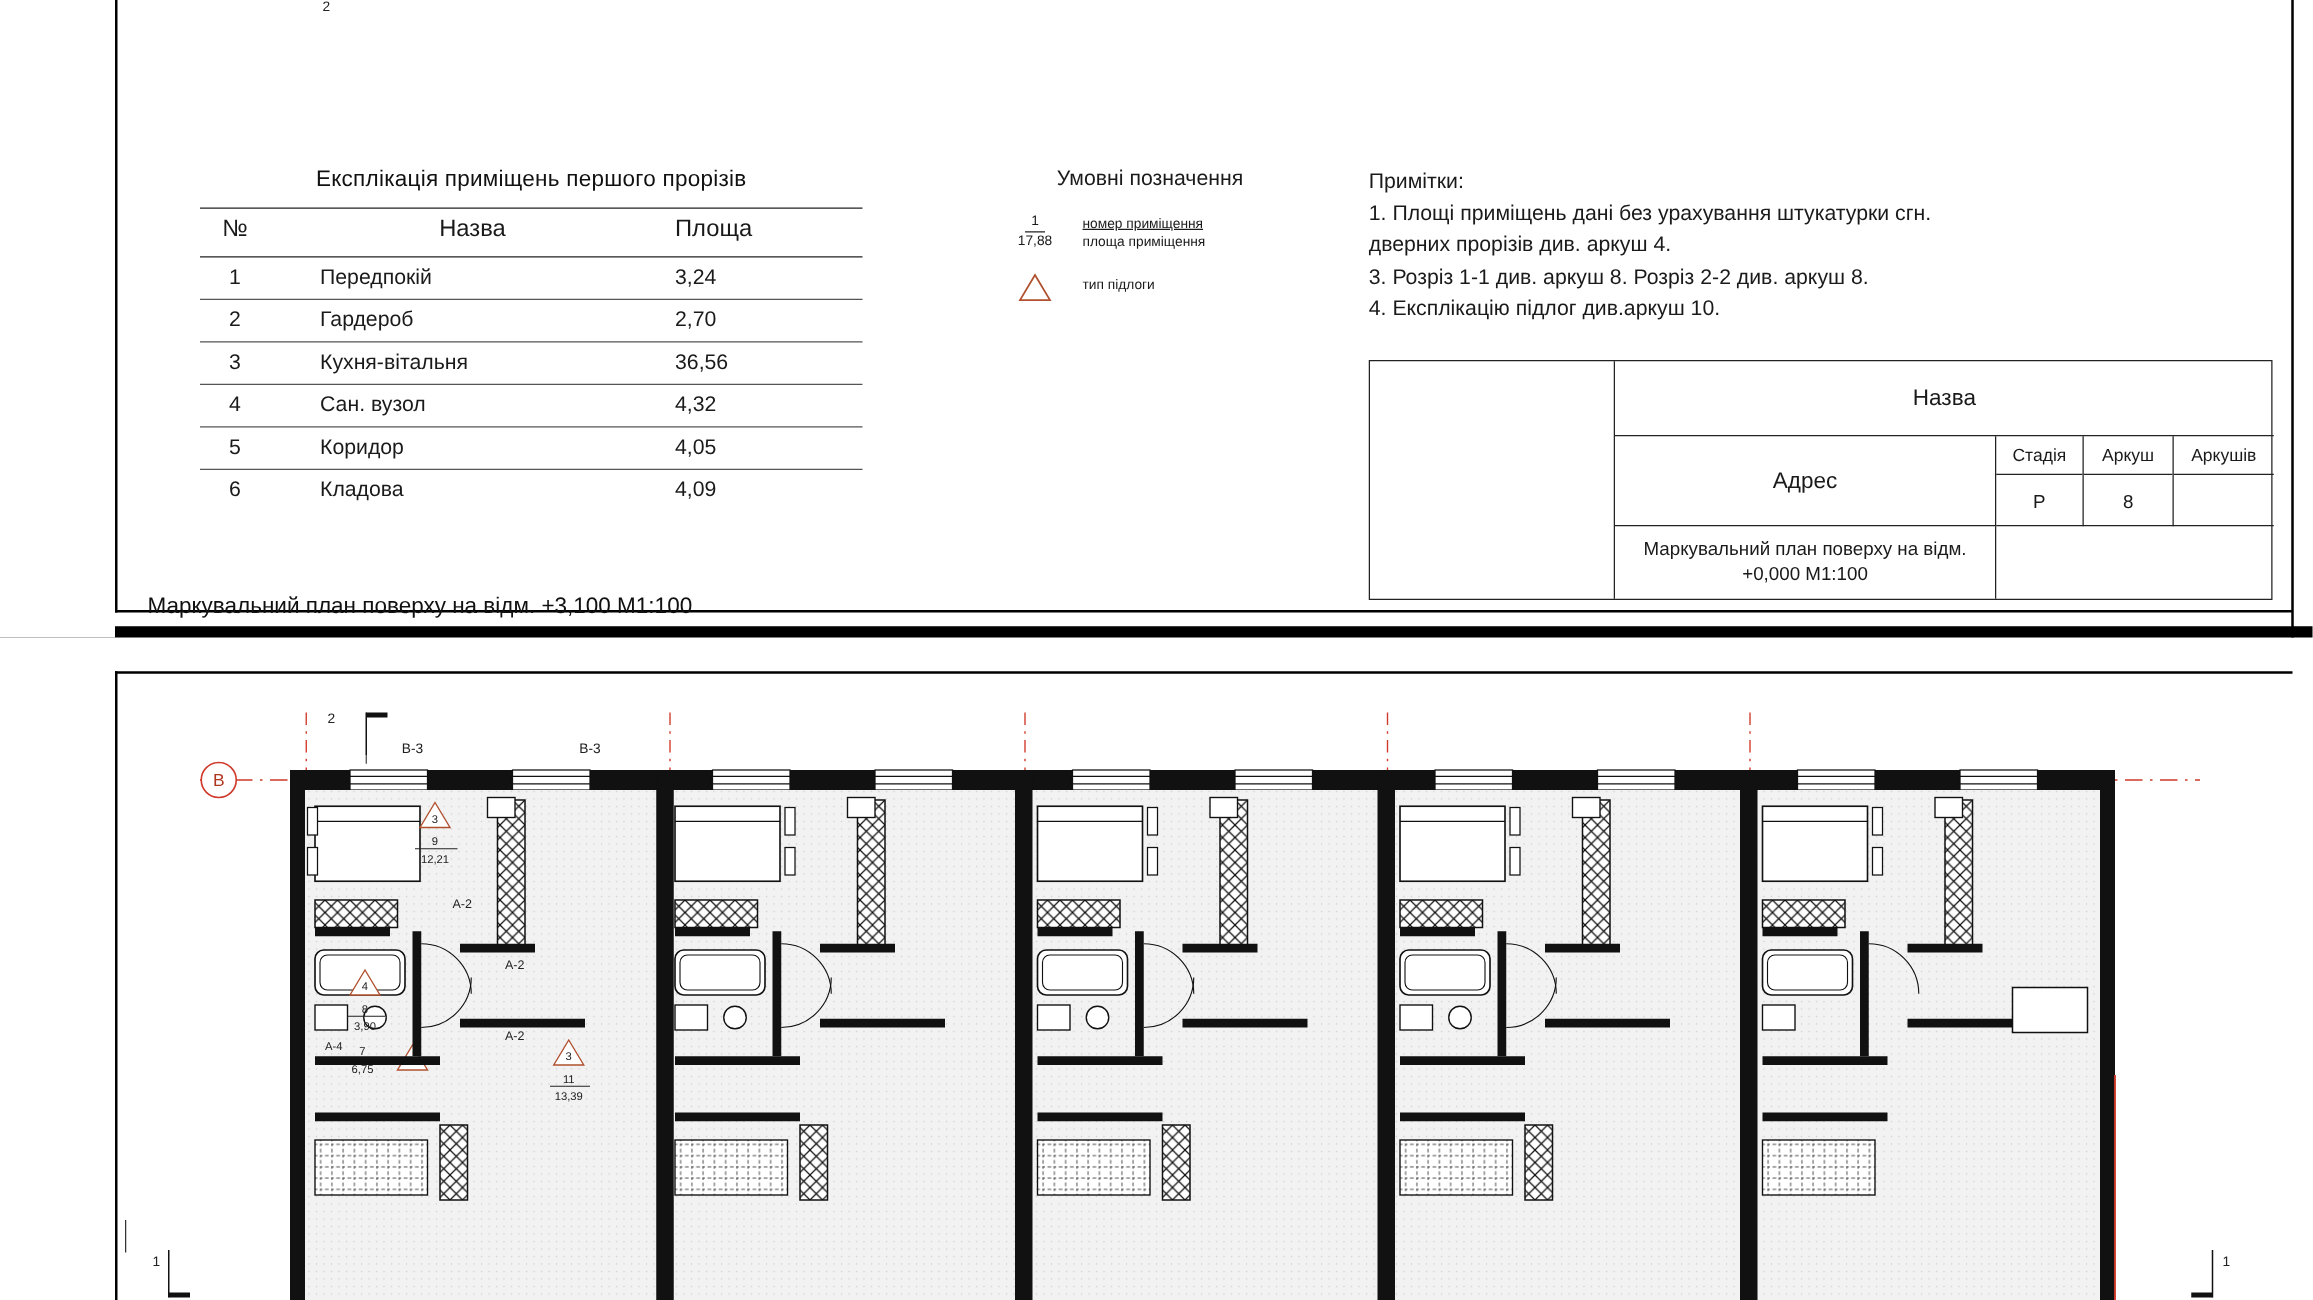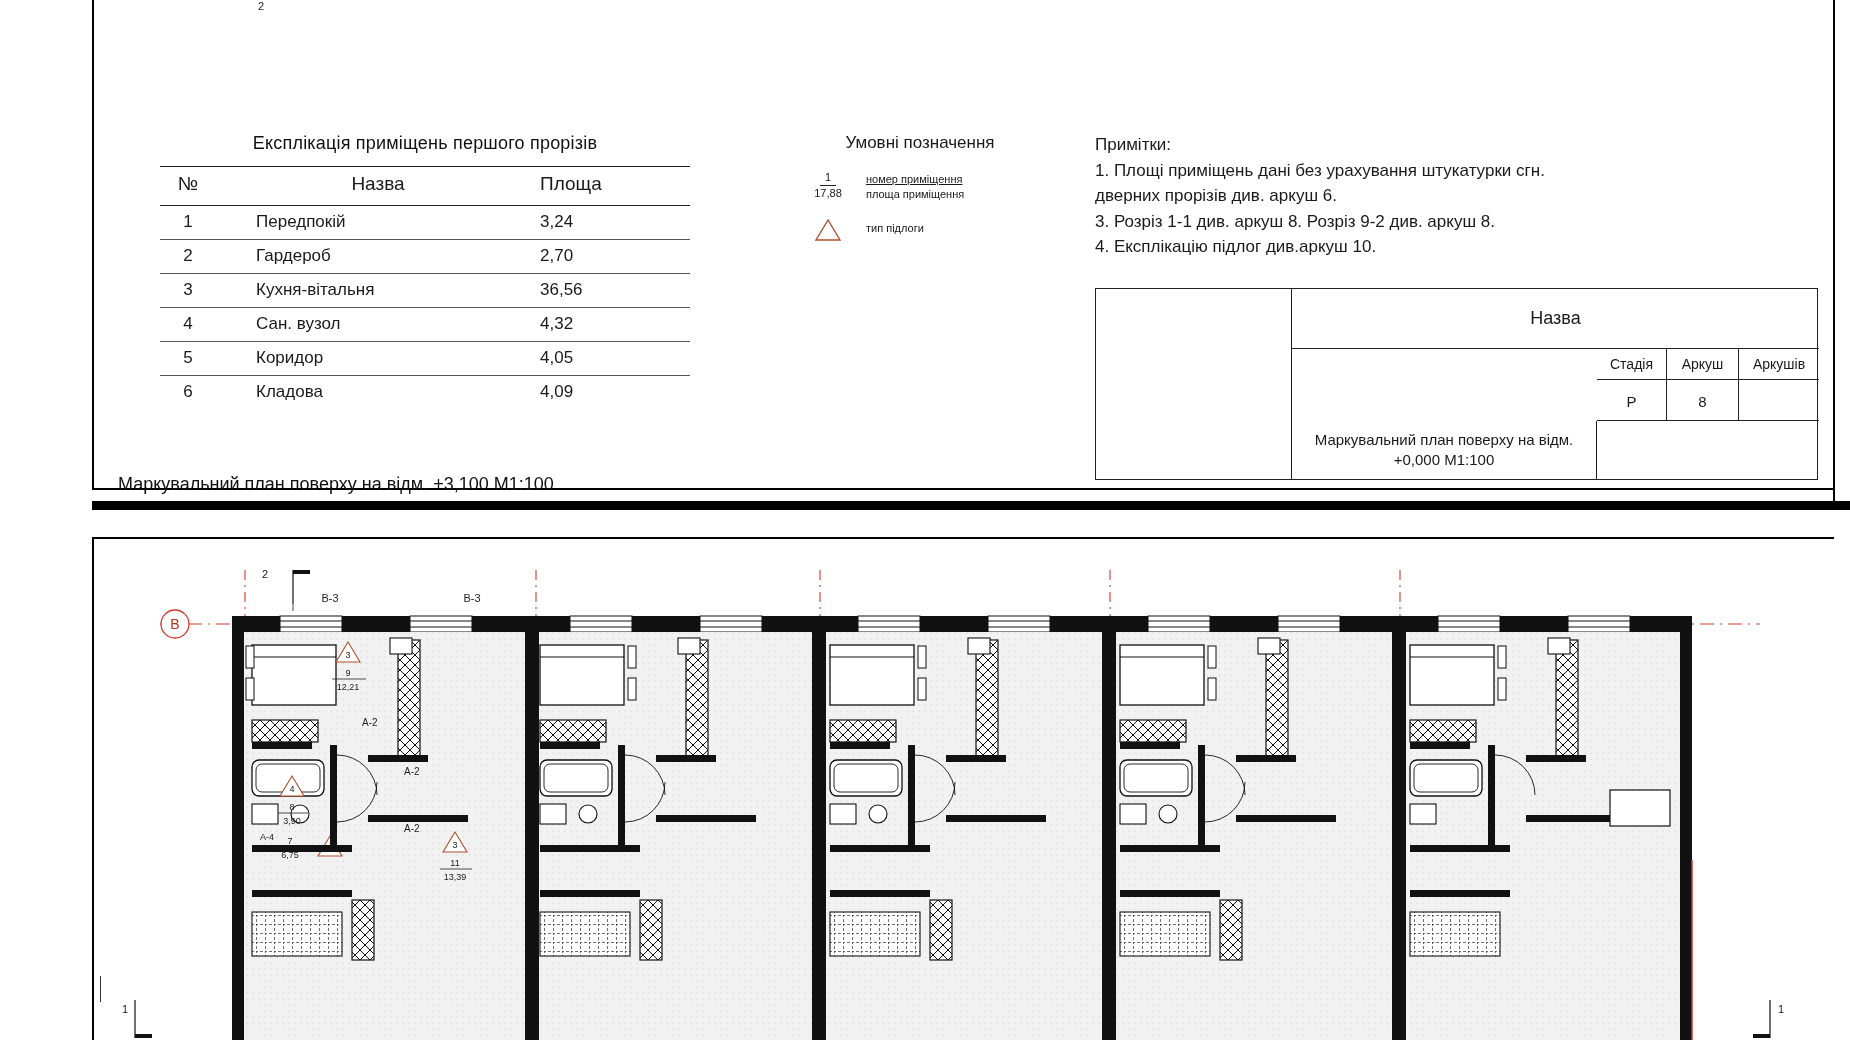--- a/index.html
+++ b/index.html
@@ -379,28 +379,29 @@
             <polygon points="14,2 26,22 2,22" fill="none" stroke="#b0502e" stroke-width="1.4"></polygon>
           </svg>
         </div>
         <div class="legend-desc2">тип підлоги</div>
       </div>
     </div>
 
     <div class="notes">
       <div>Примітки:</div>
       <div>1. Площі приміщень дані без урахування штукатурки сгн.</div>
-      <div>дверних прорізів див. аркуш 6.</div>
-      <div>3. Розріз 1-1 див. аркуш 8. Розріз 9-2 див. аркуш 8.</div>
+      <div>дверних прорізів див. аркуш 4.</div>
+      <div>3. Розріз 1-1 див. аркуш 8. Розріз 2-2 див. аркуш 8.</div>
       <div>4. Експлікацію підлог див.аркуш 10.</div>
     </div>
 
     <div class="titleblock">
       <div class="tb-left"></div>
       <div class="tb-name">Назва</div>
+      <div class="tb-addr">Адрес</div>
       <div class="tb-cols">
         <div class="tb-col c1">
           <div class="hd">Стадія</div>
           <div class="vl">Р</div>
         </div>
         <div class="tb-col c2">
           <div class="hd">Аркуш</div>
           <div class="vl">8</div>
         </div>
         <div class="tb-col c3">

